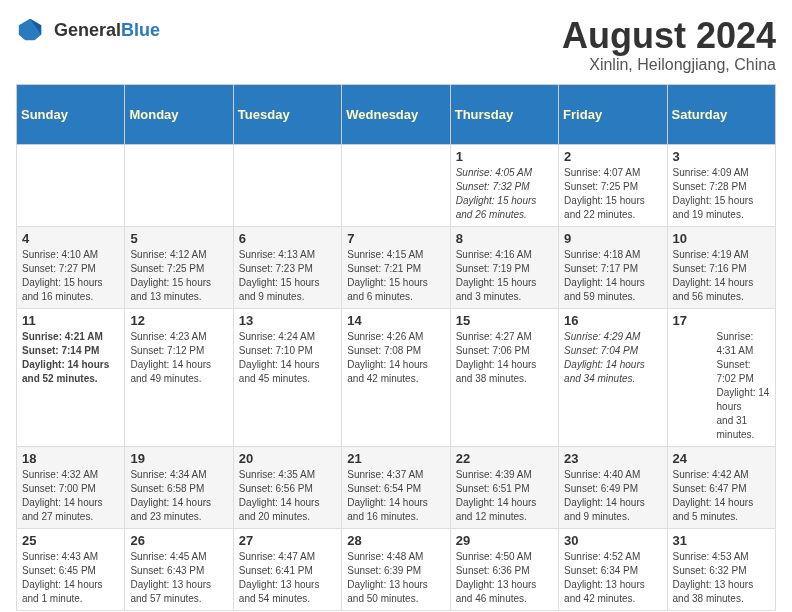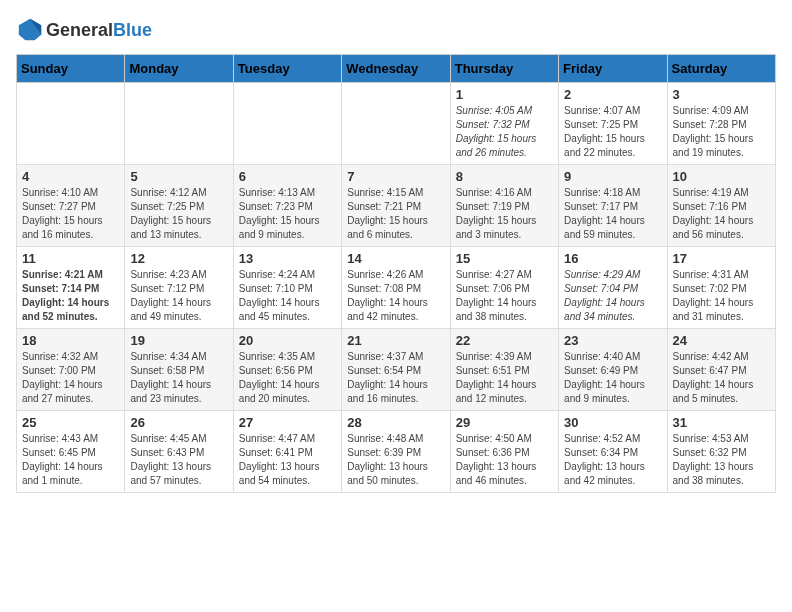--- a/index.html
+++ b/index.html
@@ -12,20 +12,21 @@
     }
     .header {
       display: flex;
       justify-content: space-between;
       align-items: flex-start;
       margin-bottom: 10px;
     }
     .logo {
       display: flex;
       align-items: center;
+      gap: 8px;
     }
     .logo-icon {
       width: 28px;
       height: 28px;
       margin-right: 2px;
     }
     .title-block {
       text-align: right;
     }
     .month-year {
@@ -37,23 +38,23 @@
     .location {
       font-size: 16px;
       color: #555;
     }
     table {
       width: 100%;
       border-collapse: collapse;
     }
     thead tr th {
       background-color: #2a7ac0;
-      color: #000000;
+      color: #fef9c3;
       font-size: 13px;
-      padding: 6px 4px;
+      padding: 22px 4px;
       text-align: left;
       border: 1px solid #ccc;
     }
     tbody tr td {
       vertical-align: top;
       font-size: 10.5px;
       color: #333;
       padding: 4px 5px;
       border: 1px solid #ddd;
       min-height: 80px;
@@ -86,20 +87,24 @@
 <div class="header">
   <div class="logo">
     <svg class="logo-icon" viewBox="0 0 30 30" xmlns="http://www.w3.org/2000/svg">
       <polygon points="15,3 27,10 27,20 20,26 10,26 3,20 3,10" fill="#2a7ac0"></polygon>
       <polygon points="15,3 27,10 27,20" fill="#1a5a9f"></polygon>
     </svg>
     <div>
       <span style="font-size:18px;font-weight:bold;color:#333;">General</span><span style="font-size:18px;font-weight:bold;color:#2a7ac0;">Blue</span>
     </div>
   </div>
+  <div class="title-block">
+    <div class="month-year">August 2024</div>
+    <div class="location">Xinlin, Heilongjiang, China</div>
+  </div>
 </div>
 
 <table>
   <thead>
     <tr>
     <th>Sunday</th>
         <th>Monday</th>
         <th>Tuesday</th>
         <th>Wednesday</th>
         <th>Thursday</th>
@@ -224,21 +229,21 @@
         </td>
         <td>
           <div class="day-num">16</div>
           <div class="day-info" style="white-space: pre-line; font-style: italic;">Sunrise: 4:29 AM
 Sunset: 7:04 PM
 Daylight: 14 hours
 and 34 minutes.</div>
         </td>
         <td>
           <div class="day-num">17</div>
-          <div class="day-info" style="white-space: pre-line;">Sunrise: 4:31 AM
+          <div class="day-info" style="white-space: pre-line; margin-left: 44px;">Sunrise: 4:31 AM
 Sunset: 7:02 PM
 Daylight: 14 hours
 and 31 minutes.</div>
         </td>
       </tr>
       <tr>
         <td>
           <div class="day-num">18</div>
           <div class="day-info" style="white-space: pre-line;">Sunrise: 4:32 AM
 Sunset: 7:00 PM

